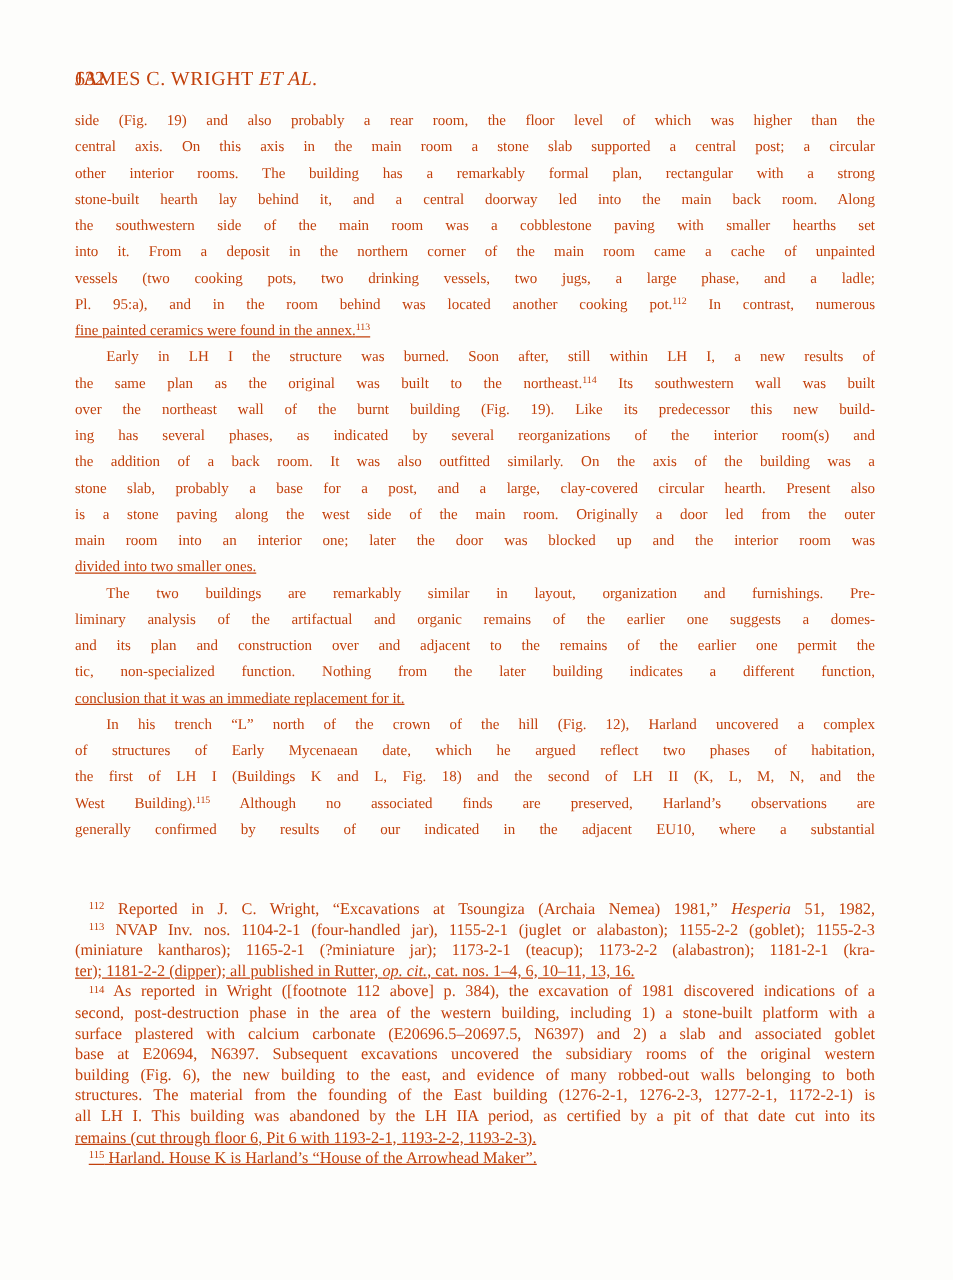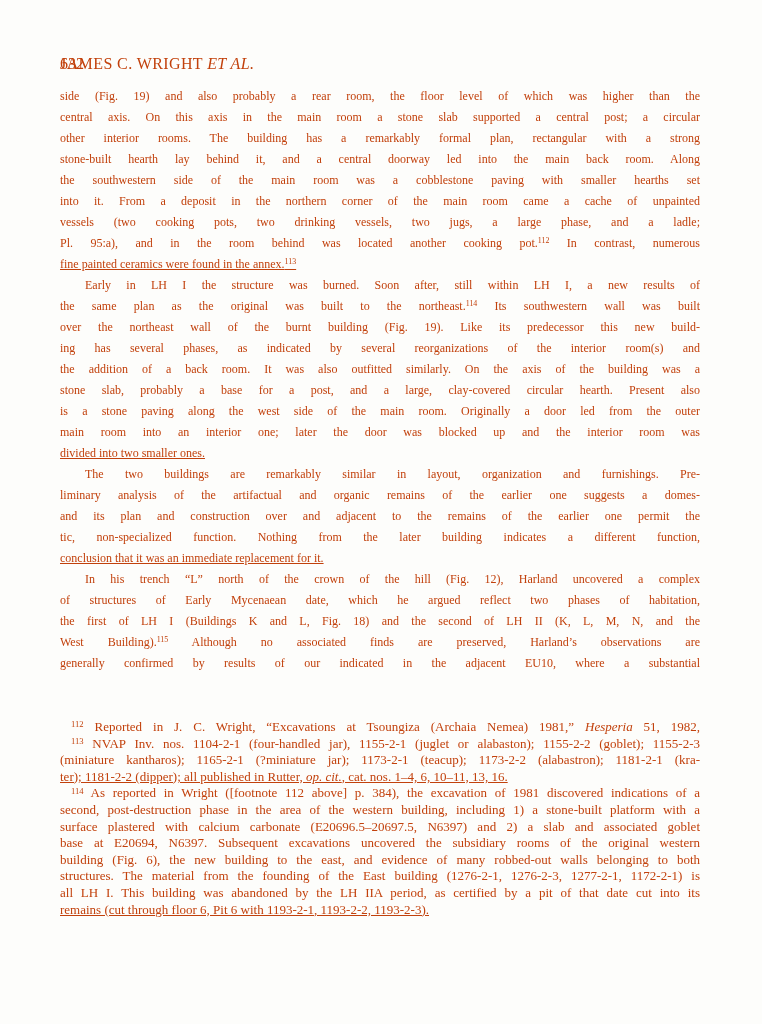--- a/index.html
+++ b/index.html
@@ -124,14 +124,17 @@
       <div>
         <div class="fline ind"><sup>114</sup> As reported in Wright ([footnote 112 above] p. 384), the excavation of 1981 discovered indications of a</div>
         <div class="fline">second, post-destruction phase in the area of the western building, including 1) a stone-built platform with a</div>
         <div class="fline">surface plastered with calcium carbonate (E20696.5–20697.5, N6397) and 2) a slab and associated goblet</div>
         <div class="fline">base at E20694, N6397. Subsequent excavations uncovered the subsidiary rooms of the original western</div>
         <div class="fline">building (Fig. 6), the new building to the east, and evidence of many robbed-out walls belonging to both</div>
         <div class="fline">structures. The material from the founding of the East building (1276-2-1, 1276-2-3, 1277-2-1, 1172-2-1) is</div>
         <div class="fline">all LH I. This building was abandoned by the LH IIA period, as certified by a pit of that date cut into its</div>
         <div class="fline end">remains (cut through floor 6, Pit 6 with 1193-2-1, 1193-2-2, 1193-2-3).</div>
       </div>
+      <div>
+        <div class="fline ind end"><sup>115</sup> Harland. House K is Harland’s “House of the Arrowhead Maker”.</div>
+      </div>
     </div>
 </div>
 
 </body></html>

